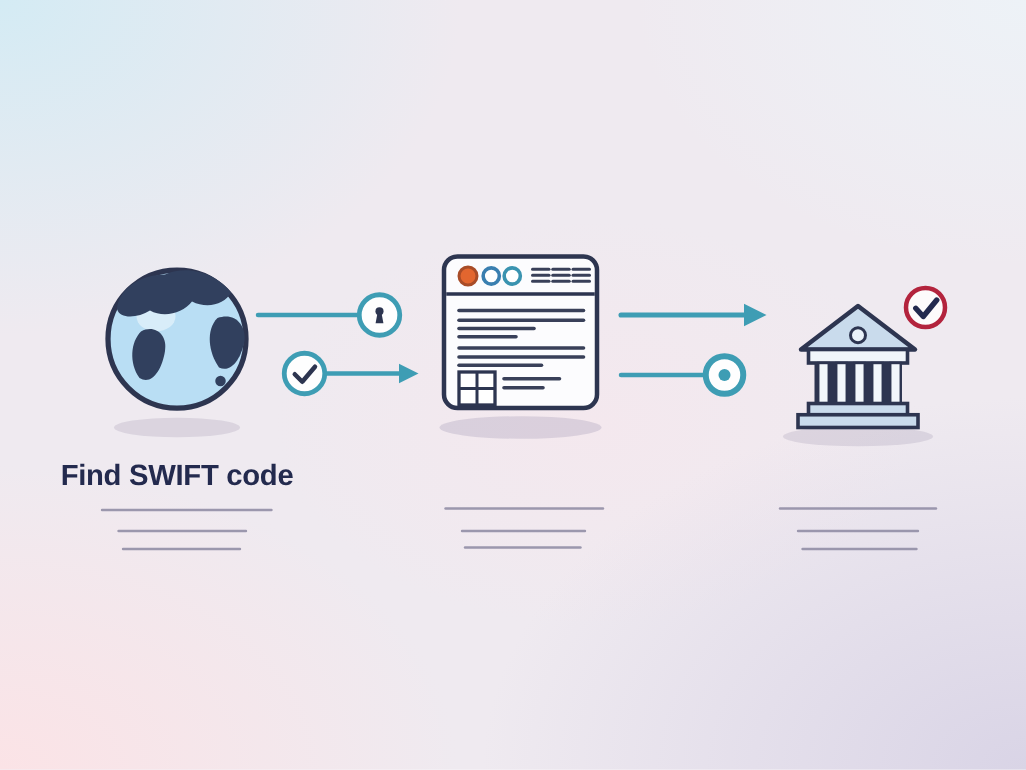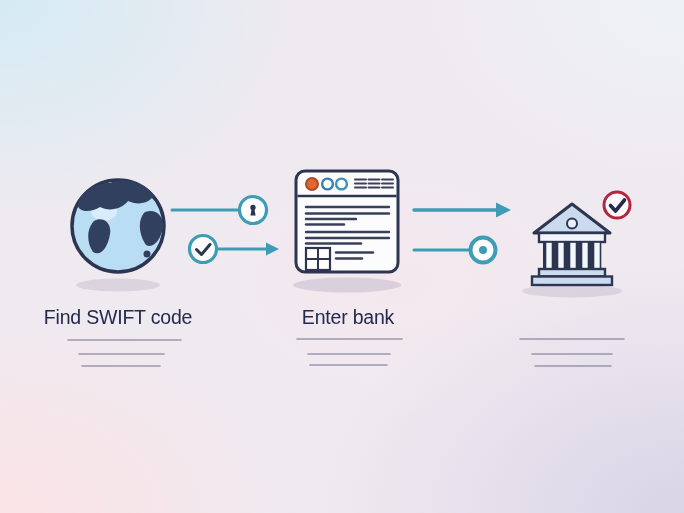--- a/index.html
+++ b/index.html
@@ -53,21 +53,21 @@
   .bank-colbg{fill:var(--outline);}
   .col{fill:#F2F7FB;stroke:var(--outline);stroke-width:1.6;}
   .ring-red{fill:#FDFBFB;stroke:var(--badge-red);stroke-width:3;}
   .check-navy{stroke:var(--text);stroke-width:3.6;fill:none;stroke-linecap:round;stroke-linejoin:round;}
   .uline{stroke:var(--underline);stroke-width:1.6;opacity:0.85;stroke-linecap:round;}
   .step-label{
     position:absolute;
     transform:translateX(-50%);
     top:306px;
     font-size:19.5px;
-    font-weight:400;
+    font-weight:700;
     letter-spacing:-0.2px;
     color:var(--text);
     white-space:nowrap;
   }
 </style>
 </head>
 <body>
 
 <div class="stage">
 
@@ -183,15 +183,14 @@
       <line class="uline" x1="310" y1="365" x2="387" y2="365"></line>
     </g>
     <g>
       <line class="uline" x1="520" y1="339" x2="624" y2="339"></line>
       <line class="uline" x1="532" y1="354" x2="612" y2="354"></line>
       <line class="uline" x1="535" y1="366" x2="611" y2="366"></line>
     </g>
   </svg>
 
   <div class="step-label" style="left:118px">Find SWIFT code</div>
-  <div class="step-label" style="left:348px">Enter bank</div>
 
 </div>
 
 </body></html>

